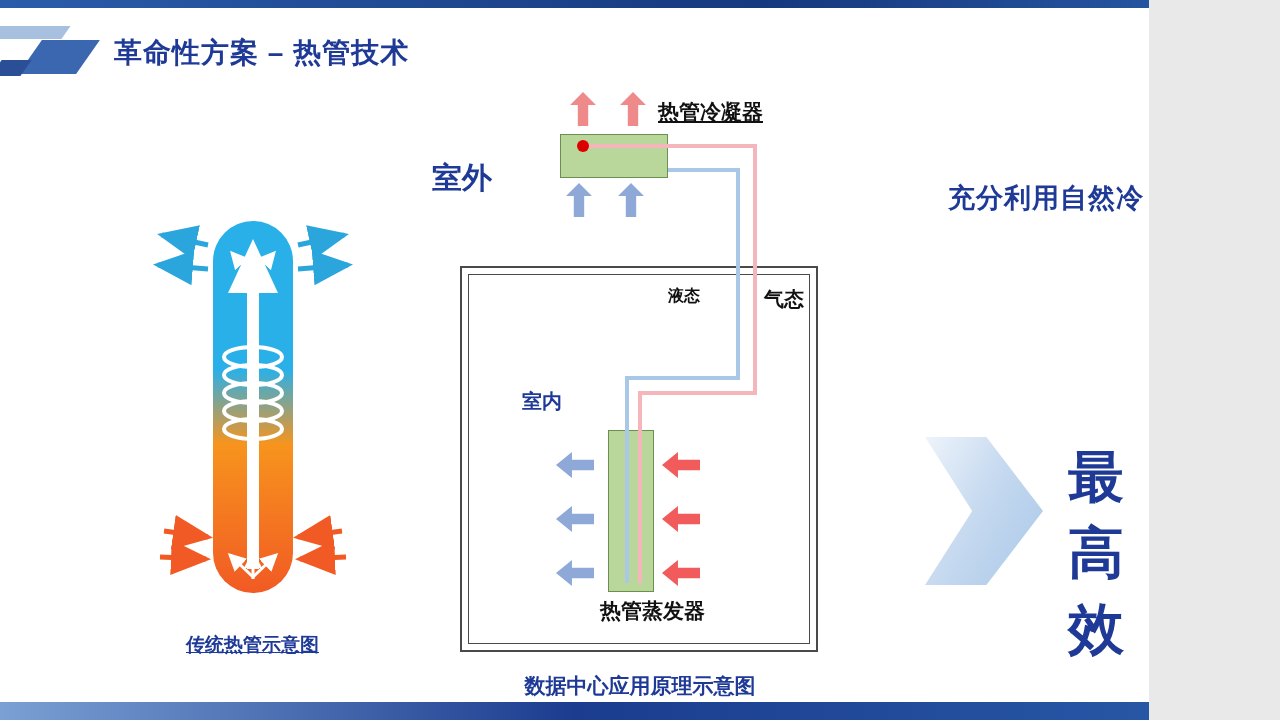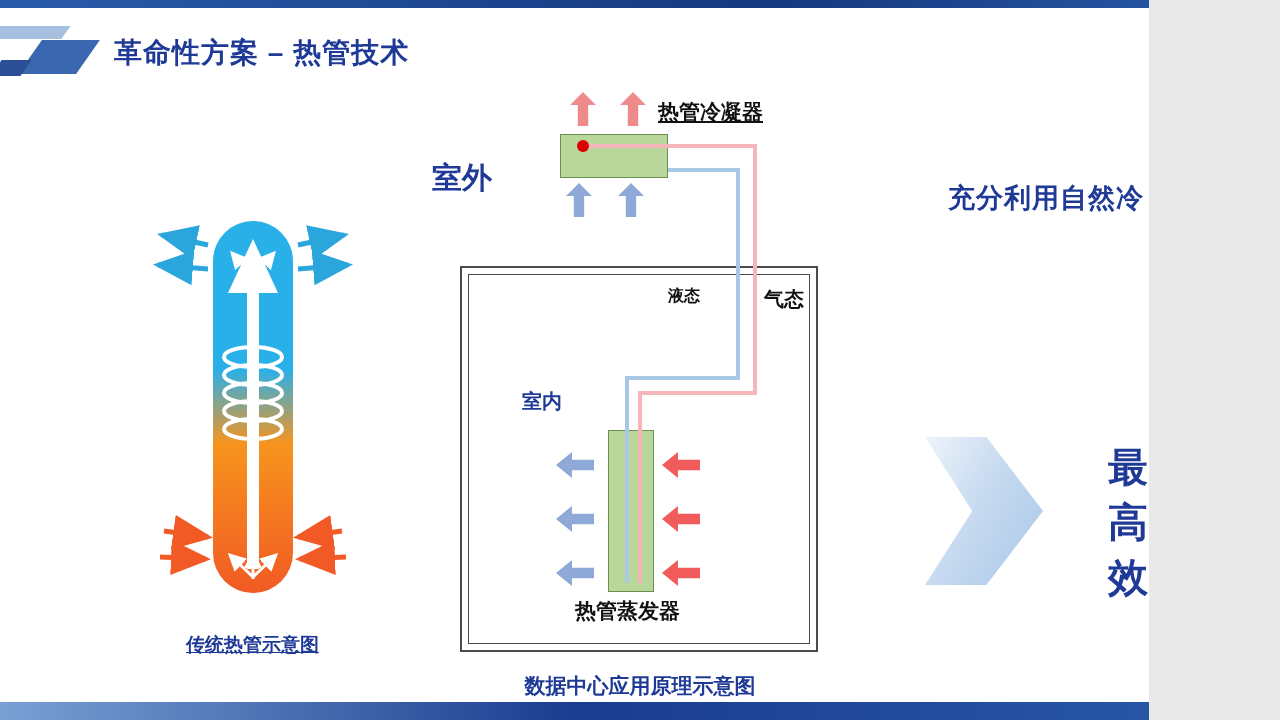--- a/index.html
+++ b/index.html
@@ -22,30 +22,30 @@
 
   .logo{left:1152px;top:28px;width:76px;height:50px;background:#fff;border:3px solid #1c5fb0;
         border-radius:50%;box-sizing:border-box;}
 
   
   .blue-big{font-weight:bold;color:#1e3a96;}
   .outdoor-label{left:432px;top:158px;font-size:30px;}
   .indoor-label{left:486px;top:388px;font-size:20px;margin-left:36px;}
   .black-label{font-weight:bold;color:#111;}
   .cond-label{left:658px;top:98px;font-size:21px;text-decoration:underline;}
-  .evap-label{left:575px;top:597px;width:130px;text-align:left;font-size:21px;}
+  .evap-label{left:575px;top:597px;width:130px;text-align:right;font-size:21px;}
   .liquid-label{left:668px;top:286px;font-size:16px;}
   .gas-label{left:764px;top:286px;font-size:20px;}
 
   .left-caption{left:150px;top:632px;width:205px;text-align:center;font-size:19px;text-decoration:underline;}
   .center-caption{left:460px;top:672px;width:360px;text-align:center;font-size:21px;}
 
   .point1{left:948px;top:180px;font-size:27px;letter-spacing:1px;}
   .point2{left:948px;top:282px;font-size:27px;letter-spacing:1px;}
-  .hl1{left:1068px;top:440px;font-size:40px;margin-left:40px;}
+  .hl1{left:1068px;top:440px;font-size:56px;}
   .hl2{left:1068px;top:500px;font-size:44px;}
 
   
   .condenser{left:560px;top:134px;width:108px;height:44px;background:#b9d79b;border:1px solid #6b8f4e;box-sizing:border-box;}
   .evaporator{left:608px;top:430px;width:46px;height:162px;background:#b9d79b;border:1px solid #6b8f4e;box-sizing:border-box;}
   .room-box{left:460px;top:266px;width:358px;height:386px;border:2px solid #4a4a4a;box-sizing:border-box;}
   .room-box-inner{position:absolute;left:6px;top:6px;right:6px;bottom:6px;border:1px solid #4a4a4a;}
 
   
   .arr-up{width:26px;height:34px;

